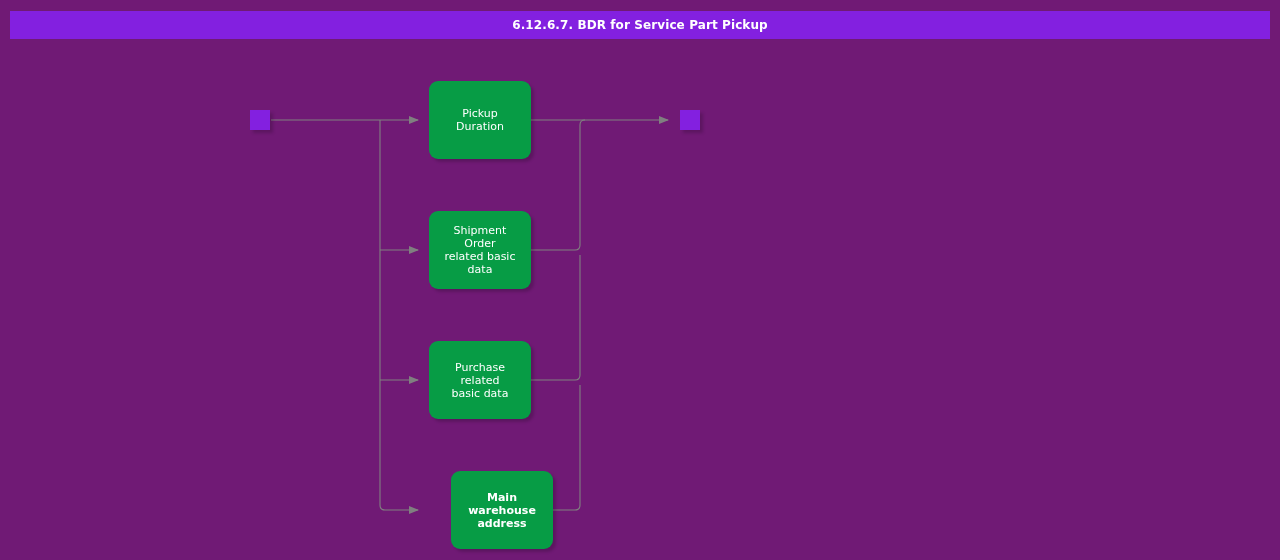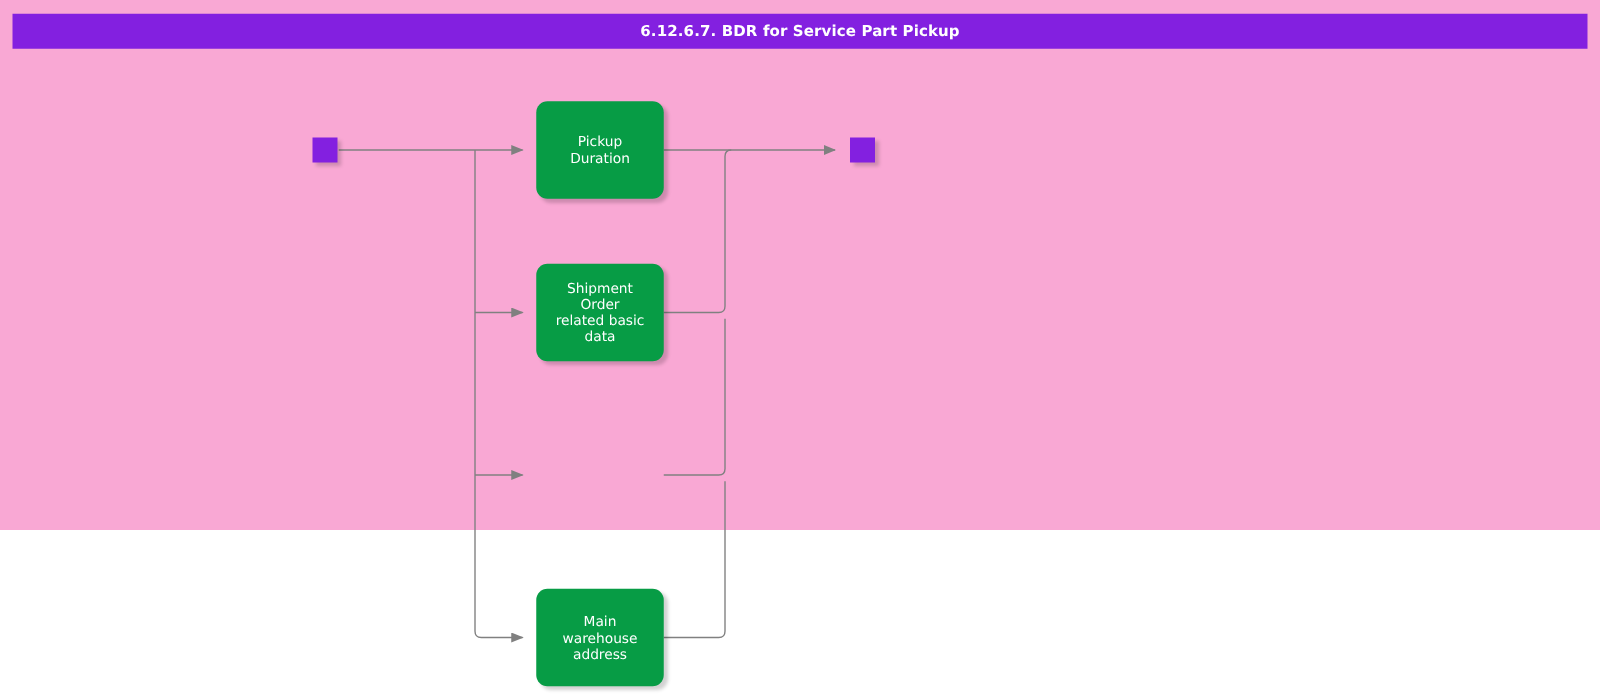--- a/index.html
+++ b/index.html
@@ -10,22 +10,22 @@
     width: 1280px;
     height: 560px;
     background: #ffffff;
     font-family: "DejaVu Sans", "Liberation Sans", sans-serif;
     overflow: hidden;
   }
 
   #canvas {
     position: relative;
     width: 1280px;
-    height: 424px;
-    background: #f9a8d4;
+    height: 560px;
+    background: #701a75;
   }
 
   
   .title-bar {
     position: absolute;
     left: 10px;
     top: 11px;
     width: 1260px;
     height: 28px;
     background: #8320e0;
@@ -128,19 +128,23 @@
   <div class="node" style="left:429px; top:81px;">
     <span class="node-label">Pickup Duration</span>
   </div>
 
   <div class="node" style="left:429px; top:211px;justify-content:flex-end;">
     <span class="node-label">Shipment Order
 related basic
 data</span>
   </div>
 
+  <div class="node" style="left:429px; top:341px;">
+    <span class="node-label">Purchase related
+basic data</span>
+  </div>
 
-  <div class="node" style="left:429px; top:471px;">
+  <div class="node" style="left:451px; top:471px;font-weight:bold;">
     <span class="node-label">Main warehouse
 address</span>
   </div>
 
 </div>
 
 </body></html>

